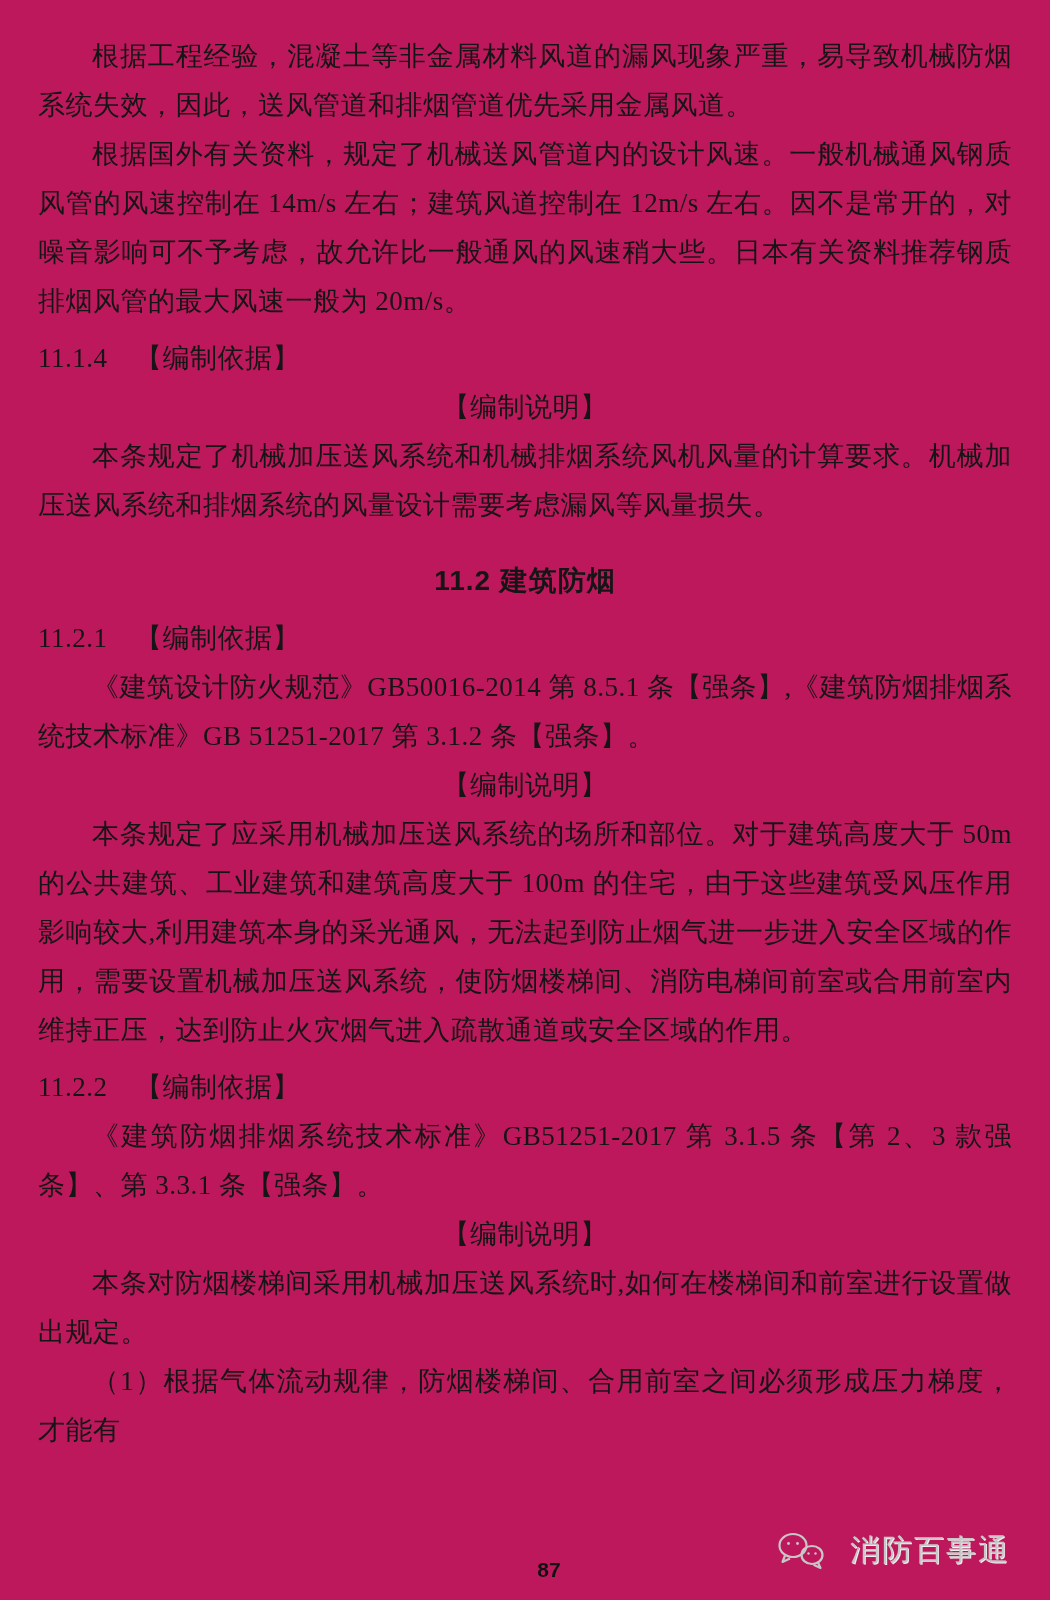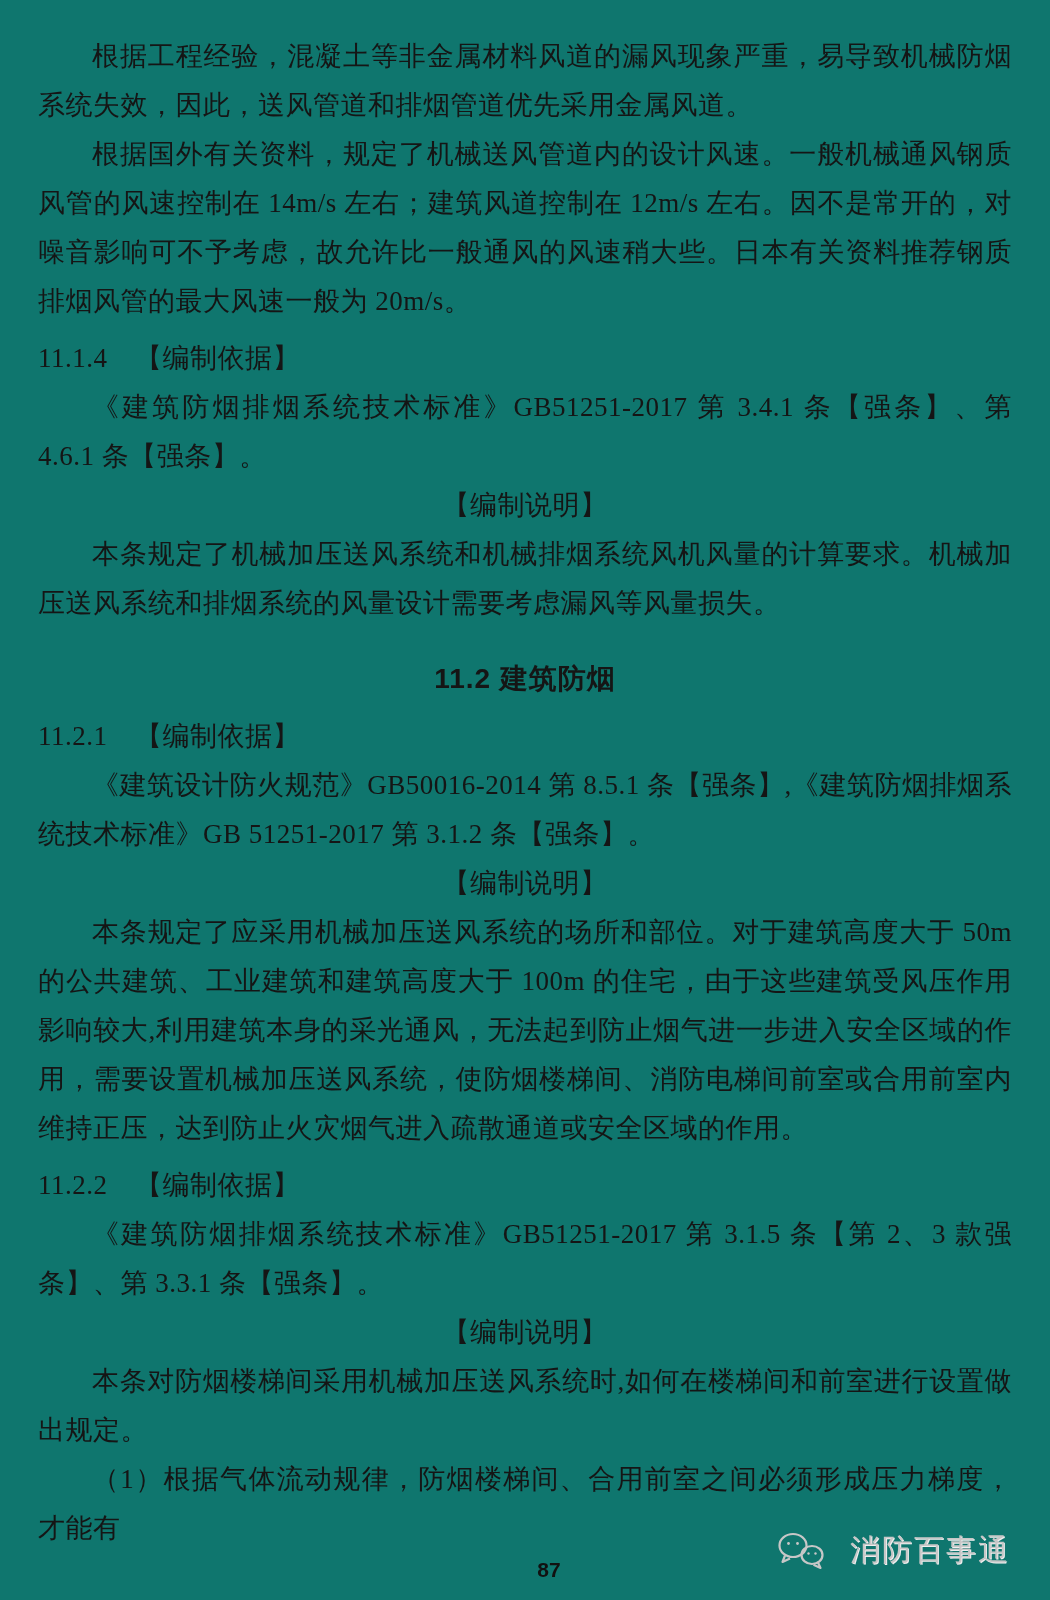--- a/index.html
+++ b/index.html
@@ -5,21 +5,21 @@
   html, body {
     margin: 0;
     padding: 0;
     background: #e8e8e8;
   }
   .page {
     position: relative;
     width: 1050px;
     height: 1600px;
     margin: 0 auto;
-    background: #0f766e;
+    background: #be185d;
     overflow: hidden;
     font-family: "Liberation Serif", "DejaVu Serif", serif;
     color: #151515;
   }
   .content {
     position: absolute;
     top: 32px;
     left: 38px;
     right: 38px;
   }
@@ -86,21 +86,20 @@
   }
 </style>
 </head>
 <body>
 
 <div class="page">
   <div class="content">
     <p class="para indent">根据工程经验，混凝土等非金属材料风道的漏风现象严重，易导致机械防烟系统失效，因此，送风管道和排烟管道优先采用金属风道。</p>
     <p class="para indent">根据国外有关资料，规定了机械送风管道内的设计风速。一般机械通风钢质风管的风速控制在 14m/s 左右；建筑风道控制在 12m/s 左右。因不是常开的，对噪音影响可不予考虑，故允许比一般通风的风速稍大些。日本有关资料推荐钢质排烟风管的最大风速一般为 20m/s。</p>
     <p class="clause-heading">11.1.4　【编制依据】</p>
-    <p class="para indent">《建筑防烟排烟系统技术标准》GB51251-2017 第 3.4.1 条【强条】、第 4.6.1 条【强条】。</p>
     <p class="label-heading">【编制说明】</p>
     <p class="para indent">本条规定了机械加压送风系统和机械排烟系统风机风量的计算要求。机械加压送风系统和排烟系统的风量设计需要考虑漏风等风量损失。</p>
     <h2 class="section-heading">11.2  建筑防烟</h2>
     <p class="clause-heading">11.2.1　【编制依据】</p>
     <p class="para indent">《建筑设计防火规范》GB50016-2014 第 8.5.1 条【强条】,《建筑防烟排烟系统技术标准》GB 51251-2017 第 3.1.2 条【强条】。</p>
     <p class="label-heading">【编制说明】</p>
     <p class="para indent">本条规定了应采用机械加压送风系统的场所和部位。对于建筑高度大于 50m 的公共建筑、工业建筑和建筑高度大于 100m 的住宅，由于这些建筑受风压作用影响较大,利用建筑本身的采光通风，无法起到防止烟气进一步进入安全区域的作用，需要设置机械加压送风系统，使防烟楼梯间、消防电梯间前室或合用前室内维持正压，达到防止火灾烟气进入疏散通道或安全区域的作用。</p>
     <p class="clause-heading">11.2.2　【编制依据】</p>
     <p class="para indent">《建筑防烟排烟系统技术标准》GB51251-2017 第 3.1.5 条【第 2、3 款强条】、第 3.3.1 条【强条】。</p>
     <p class="label-heading">【编制说明】</p>

